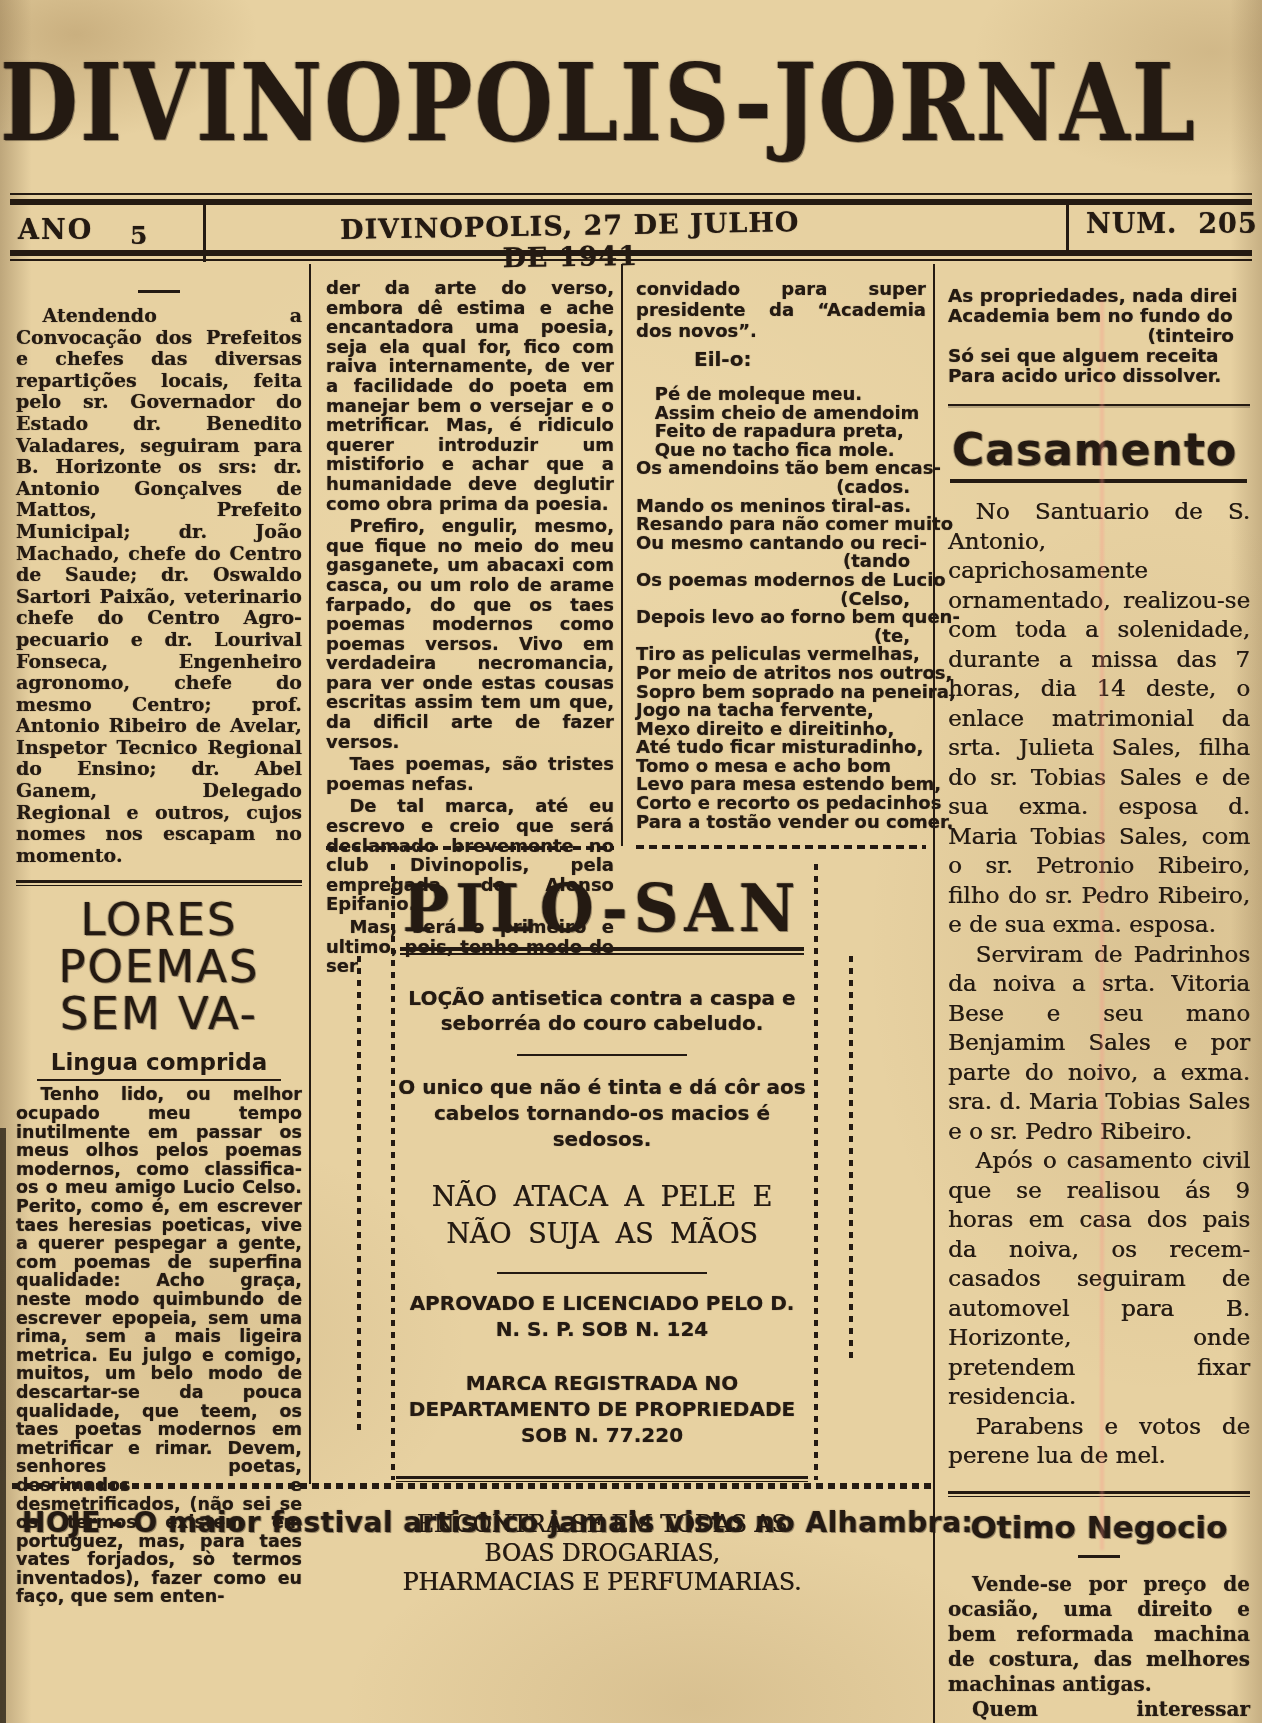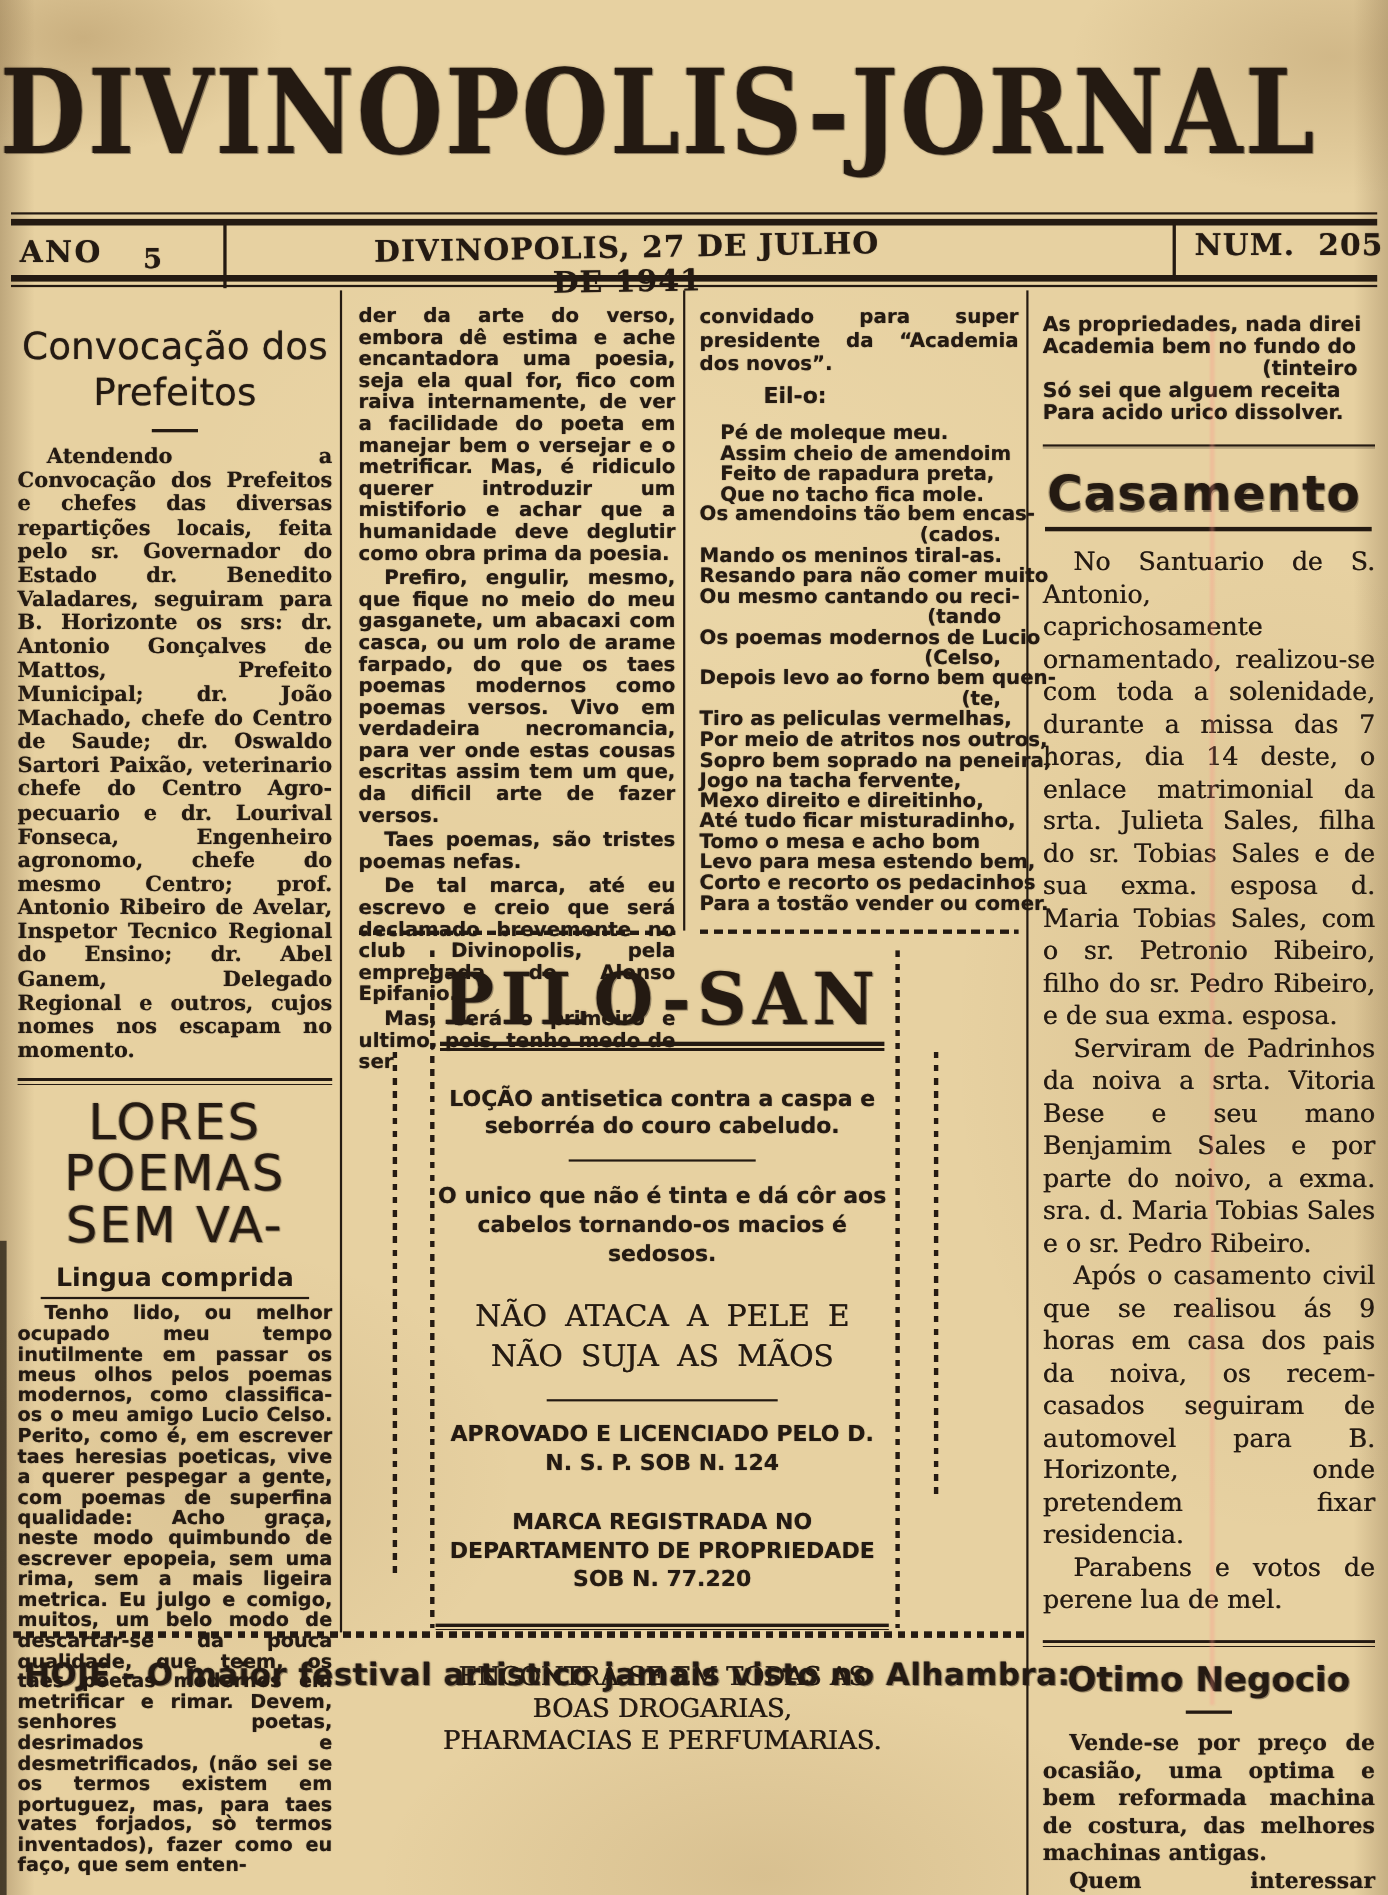--- a/index.html
+++ b/index.html
@@ -118,21 +118,20 @@
   <div class="dl-text ink" style="left:1086px;top:208px;font-size:27px;letter-spacing:1px;"><span>NUM.</span>&nbsp;&nbsp;<span>205</span></div>
 
   <div class="hrule" style="left:10px;right:10px;top:250px;height:6px;"></div>
   <div class="hrule" style="left:10px;right:10px;top:259px;height:2px;"></div>
 
   <div class="vr" style="left:309px;top:264px;height:1220px;"></div>
   <div class="vr" style="left:621px;top:264px;height:582px;"></div>
   <div class="vr" style="left:933px;top:264px;height:1459px;"></div>
 
   <div class="col col1">
-    <div class="hl-script ink">Convocação dos Prefeitos</div>
     <div class="dash-sep"></div>
     <p class="body-serif ink">Atendendo a Convocação dos Prefeitos e chefes das diversas repartições locais, feita pelo sr. Governador do Estado dr. Benedito Valadares, seguiram para B. Horizonte os srs: dr. Antonio Gonçalves de Mattos, Prefeito Municipal; dr. João Machado, chefe do Centro de Saude; dr. Oswaldo Sartori Paixão, veterinario chefe do Centro Agro-pecuario e dr. Lourival Fonseca, Engenheiro agronomo, chefe do mesmo Centro; prof. Antonio Ribeiro de Avelar, Inspetor Tecnico Regional do Ensino; dr. Abel Ganem, Delegado Regional e outros, cujos nomes nos escapam no momento.</p>
     <div class="rule-double"></div>
     <div>
         <div class="hl-sans-line ink rough">LORES</div>
         <div class="hl-sans-line ink rough">POEMAS SEM VA-</div>
       </div>
     <div class="subhead"><span>Lingua comprida</span></div>
     <p class="body-sans ink" style="text-indent:1.4em;">Tenho lido, ou melhor ocupado meu tempo inutilmente em passar os meus olhos pelos poemas modernos, como classifica-os o meu amigo Lucio Celso. Perito, como é, em escrever taes heresias poeticas, vive a querer pespegar a gente, com poemas de superfina qualidade: Acho graça, neste modo quimbundo de escrever epopeia, sem uma rima, sem a mais ligeira metrica. Eu julgo e comigo, muitos, um belo modo de descartar-se da pouca qualidade, que teem, os taes poetas modernos em metrificar e rimar. Devem, senhores poetas, desrimados e desmetrificados, (não sei se os termos existem em portuguez, mas, para taes vates forjados, sò termos inventados), fazer como eu faço, que sem enten-</p>
   </div>
@@ -213,21 +212,21 @@
     <div>
         <div class="para-serif-lg ink">No Santuario de S. Antonio, caprichosamente ornamentado, realizou-se com toda a solenidade, durante a missa das 7 horas, dia 14 deste, o enlace matrimonial da srta. Julieta Sales, filha do sr. Tobias Sales e de sua exma. esposa d. Maria Tobias Sales, com o sr. Petronio Ribeiro, filho do sr. Pedro Ribeiro, e de sua exma. esposa.</div>
         <div class="para-serif-lg ink">Serviram de Padrinhos da noiva a srta. Vitoria Bese e seu mano Benjamim Sales e por parte do noivo, a exma. sra. d. Maria Tobias Sales e o sr. Pedro Ribeiro.</div>
         <div class="para-serif-lg ink">Após o casamento civil que se realisou ás 9 horas em casa dos pais da noiva, os recem-casados seguiram de automovel para B. Horizonte, onde pretendem fixar residencia.</div>
         <div class="para-serif-lg ink">Parabens e votos de perene lua de mel.</div>
       </div>
     <div class="rule-double" style="margin:20px 0 6px;"></div>
     <div class="hl-medium ink rough">Otimo Negocio</div>
     <div class="dash-sep" style="margin:10px auto 14px;"></div>
     <div>
-        <div class="para-serif ink">Vende-se por preço de ocasião, uma optima e bem reformada machina de costura, das melhores machinas antigas.</div>
+        <div class="para-serif ink">Vende-se por preço de ocasião, uma direito e bem reformada machina de costura, das melhores machinas antigas.</div>
         <div class="para-serif ink">Quem interessar procure o Sr. Firmino Mariano de Souza, no barracão do Mauricio, á Rua S. Paulo, proximo ao Santuario.</div>
       </div>
   </div>
 
   <div class="bead" style="left:12px;top:1483px;width:920px;"></div>
 
   <div class="banner">
     <div class="banner-kicker ink rough">HOJE - O maior festival artistico jamais visto no Alhambra:</div>
     <div class="banner-titlerow">
       <div class="banner-dash"></div>

